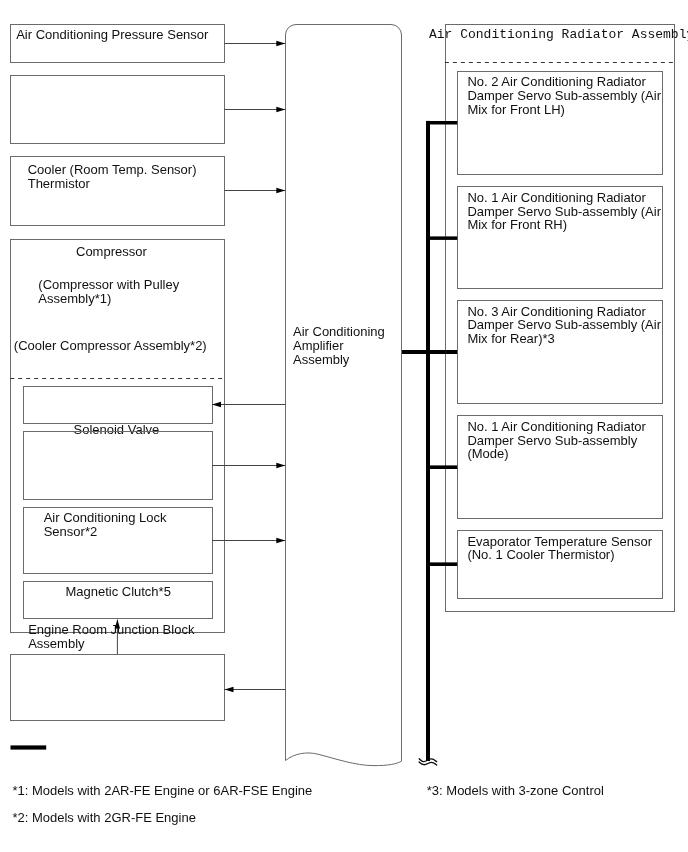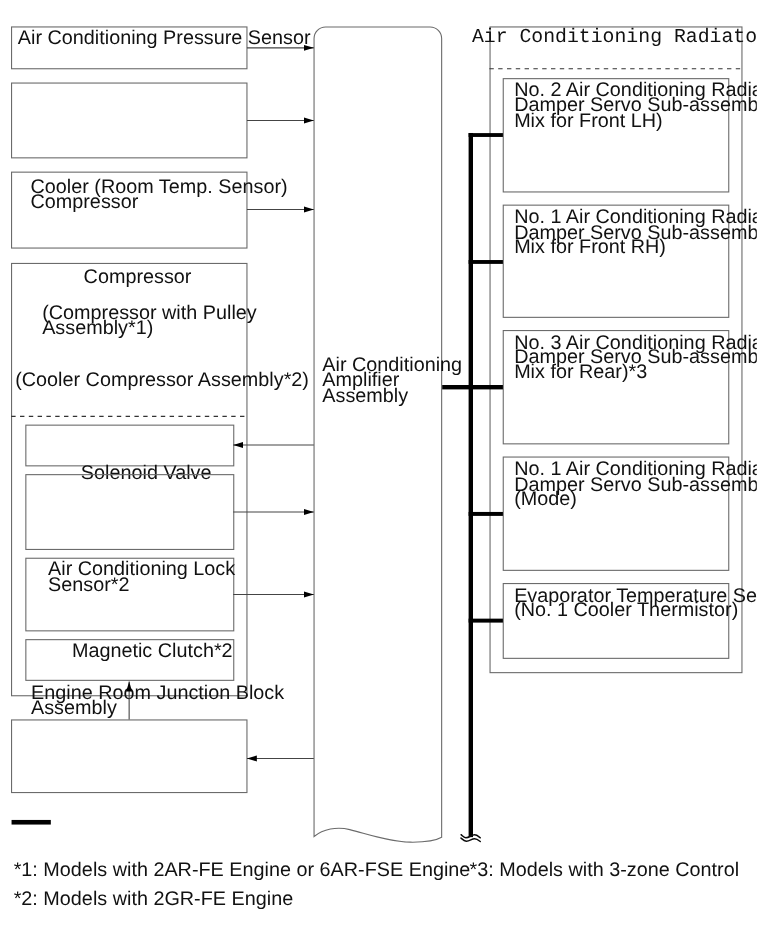--- a/index.html
+++ b/index.html
@@ -2,60 +2,60 @@
 <html><head>
 <meta charset="utf-8">
 <title>Air Conditioning System Diagram</title>
 <style>
   html,body{margin:0;padding:0;background:#ffffff;}
   body{width:688px;height:852px;overflow:hidden;
        font-family:"Liberation Sans", sans-serif;
        color:#000000;}
   #canvas{position:relative;width:688px;height:852px;background:#ffffff;}
   .box{position:absolute;box-sizing:border-box;border:1px solid #6b6b6b;background:transparent;}
-  .txt{position:absolute;font-size:18px;line-height:13.8px;color:#111111;white-space:pre;}
+  .txt{position:absolute;font-size:13px;line-height:13.8px;color:#111111;white-space:pre;}
   svg.layer{position:absolute;left:0;top:0;width:688px;height:852px;overflow:visible;}
 </style>
 </head>
 <body>
 
 <div id="canvas">
 
   <svg class="layer" viewBox="0 0 688 852" width="688" height="852">
     <path d="M285.5,760.5 L285.5,35 A10.5,10.5 0 0 1 296,24.5 L391,24.5 A10.5,10.5 0 0 1 401.5,35 L401.5,761.2
              C397,763.8 388.5,765.8 373,765.6 C355,765.4 337,759.1 318,754.2
              C306,751.2 293.8,753.8 285.5,760.5 Z" fill="#ffffff" stroke="#6b6b6b" stroke-width="1"></path>
   </svg>
 
   <div class="box" style="left:10.2px;top:24px;width:214.8px;height:39px;"></div>
   <div class="txt" style="left:16.2px;top:27.8px;">Air Conditioning Pressure Sensor</div>
 
   <div class="box" style="left:10.2px;top:74.8px;width:214.8px;height:69.7px;"></div>
 
   <div class="box" style="left:10.2px;top:156px;width:214.8px;height:69.5px;"></div>
   <div class="txt" style="left:27.7px;top:163.3px;">Cooler (Room Temp. Sensor)
-Compressor</div>
+Thermistor</div>
 
   <div class="box" style="left:10.2px;top:238.8px;width:214.8px;height:394px;"></div>
   <div class="txt" style="left:76.0px;top:244.8px;">Compressor</div>
   <div class="txt" style="left:38.3px;top:278.1px;">(Compressor with Pulley
 Assembly*1)</div>
   <div class="txt" style="left:13.8px;top:338.6px;">(Cooler Compressor Assembly*2)</div>
 
   <div class="box" style="left:23.4px;top:386.2px;width:189.3px;height:38.1px;"></div>
   <div class="txt" style="left:73.5px;top:390.6px;margin-top:32px;">Solenoid Valve</div>
 
   <div class="box" style="left:23.4px;top:431.4px;width:189.3px;height:68.6px;"></div>
 
   <div class="box" style="left:23.4px;top:506.7px;width:189.3px;height:67.6px;"></div>
   <div class="txt" style="left:43.7px;top:510.8px;">Air Conditioning Lock
 Sensor*2</div>
 
   <div class="box" style="left:23.4px;top:581.4px;width:189.3px;height:37.8px;"></div>
-  <div class="txt" style="left:65.4px;top:585.0px;">Magnetic Clutch*2</div>
+  <div class="txt" style="left:65.4px;top:585.0px;">Magnetic Clutch*5</div>
 
   <div class="box" style="left:10.2px;top:654.2px;width:214.8px;height:66.7px;"></div>
   <div class="txt" style="left:28.2px;top:623px;">Engine Room Junction Block
 Assembly</div>
 
   <div class="txt" style="left:293px;top:325.0px;">Air Conditioning
 Amplifier
 Assembly</div>
 
   <div class="box" style="left:444.9px;top:24.3px;width:230.3px;height:587.6px;"></div>

